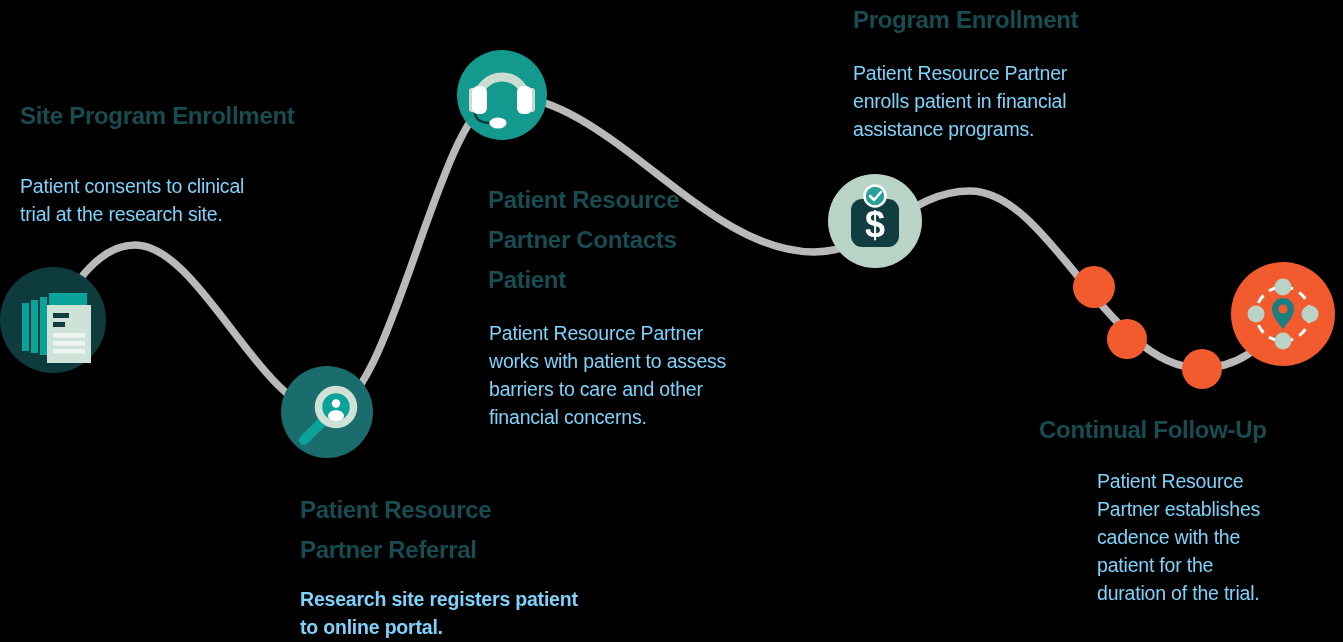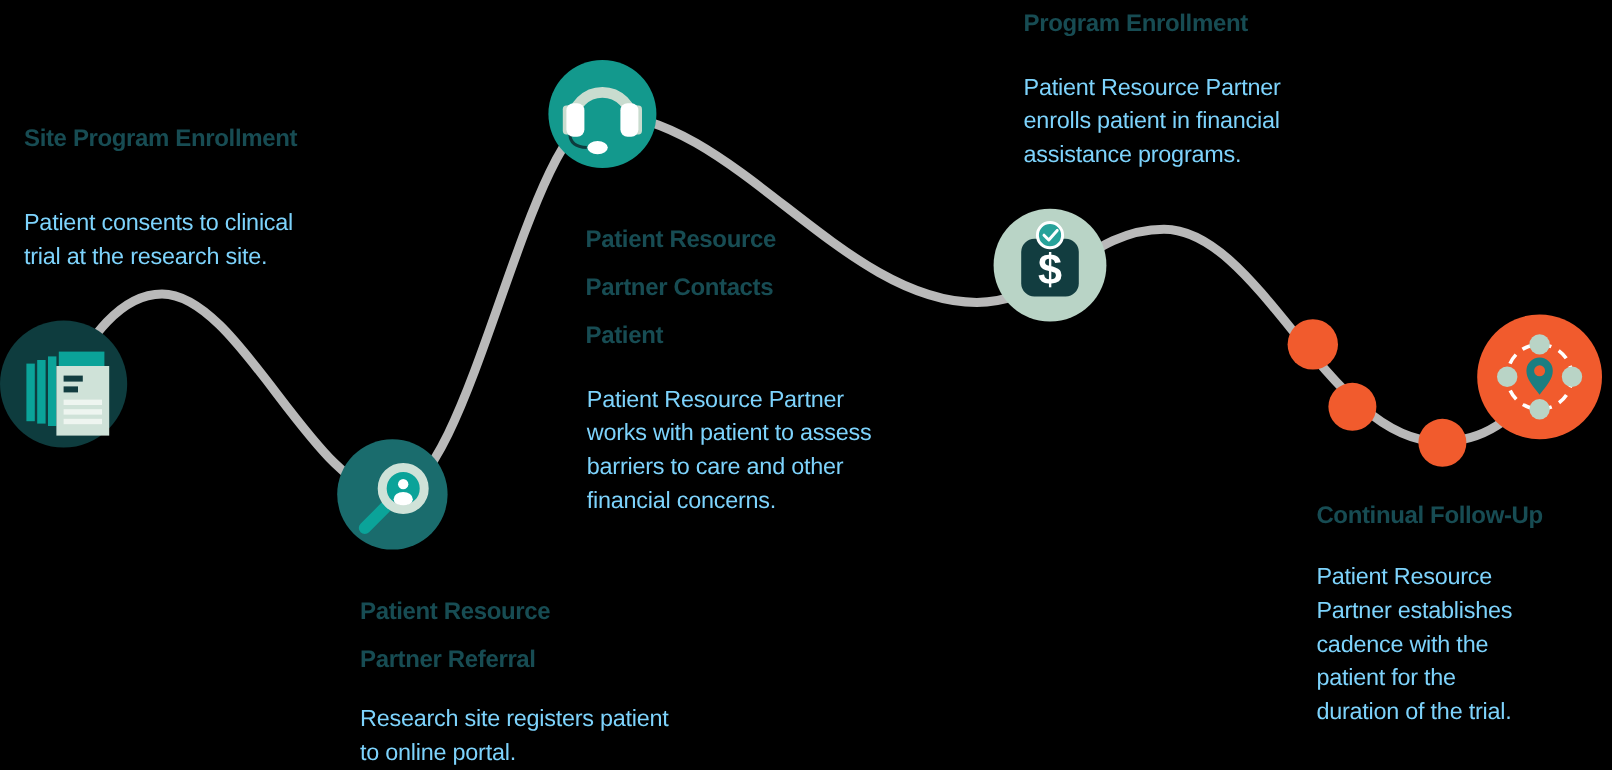--- a/index.html
+++ b/index.html
@@ -9,36 +9,36 @@
   }
   .journey-svg{position:absolute;left:0;top:0;}
   .node{position:absolute;border-radius:50%;}
   .node svg{display:block;}
   .node1{left:0px;top:267px;width:106px;height:106px;background:#0e3c3e;}
   .node2{left:281px;top:366px;width:92px;height:92px;background:#1a6c6d;}
   .node3{left:457px;top:50px;width:90px;height:90px;background:#13998d;}
   .node4{left:828px;top:174px;width:94px;height:94px;background:#b9d4c6;}
   .node5{left:1231px;top:262px;width:104px;height:104px;background:#f15b2d;}
   .step-title{
-    position:absolute;color:#174c53;font-size:20px;font-weight:700;
+    position:absolute;color:#174c53;font-size:24px;font-weight:700;
     line-height:40px;letter-spacing:-0.3px;white-space:pre-line;
   }
   .step-desc{
     position:absolute;color:#7dd3fc;font-size:19.5px;font-weight:400;
     line-height:28px;letter-spacing:-0.2px;white-space:pre-line;
   }
   .t1{left:20px;top:96px;text-align:center;}
   .d1{left:20px;top:160px;margin-top:12px;}
   .t2{left:300px;top:490px;}
-  .d2{left:300px;top:585px;}
+  .d2{left:300px;top:585px;font-weight:bold;}
   .t3{left:488px;top:180px;}
   .d3{left:489px;top:319px;}
   .t4{left:853px;top:0px;}
   .d4{left:853px;top:59px;}
-  .t5{left:1097px;top:410px;text-align:center;}
+  .t5{left:1039px;top:410px;text-align:center;}
   .d5{left:1097px;top:467px;}
 </style>
 </head>
 <body>
 
 <div class="canvas">
 
   <svg class="journey-svg" width="1343" height="642" viewBox="0 0 1343 642">
     <path d="M 53 320 C 75 282 100 245 135 245
              C 200 245 262 412 327 412

